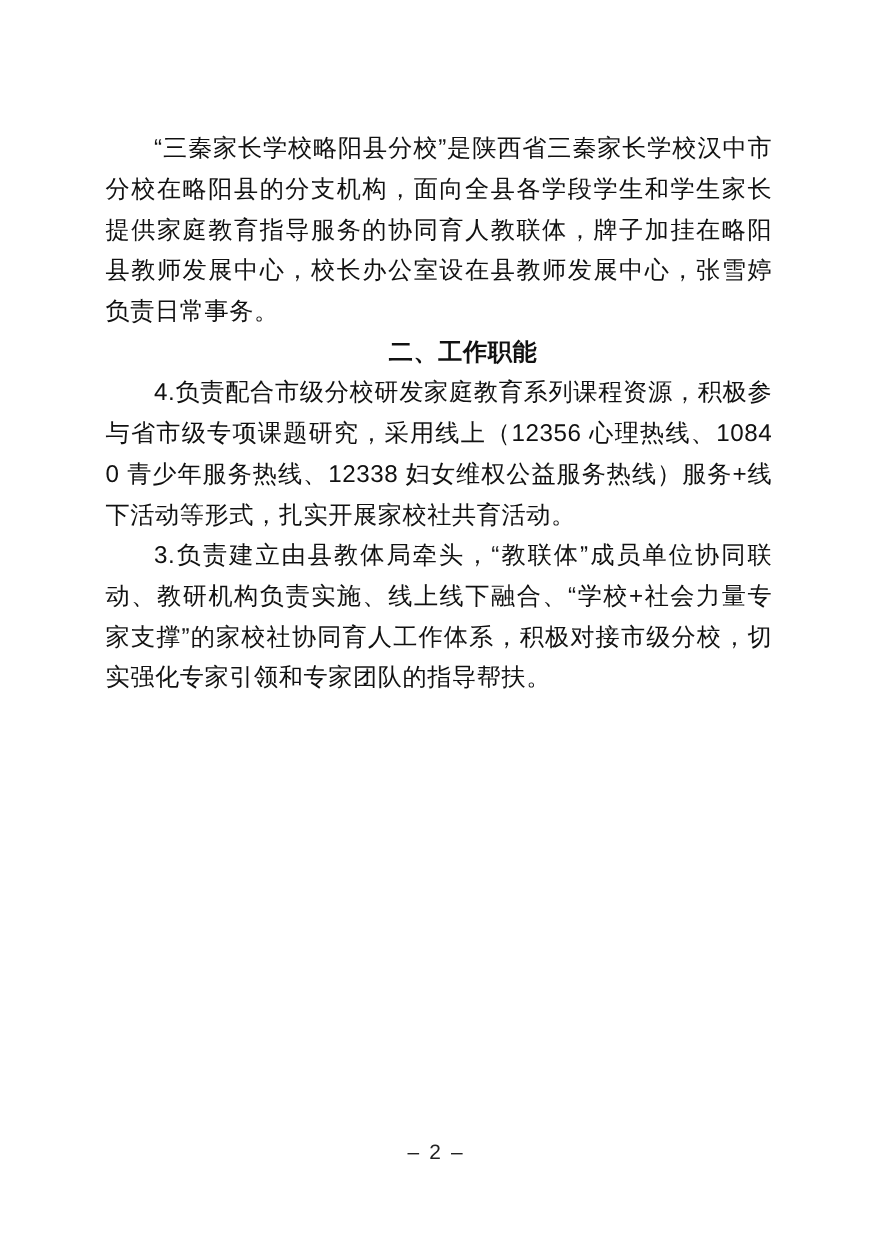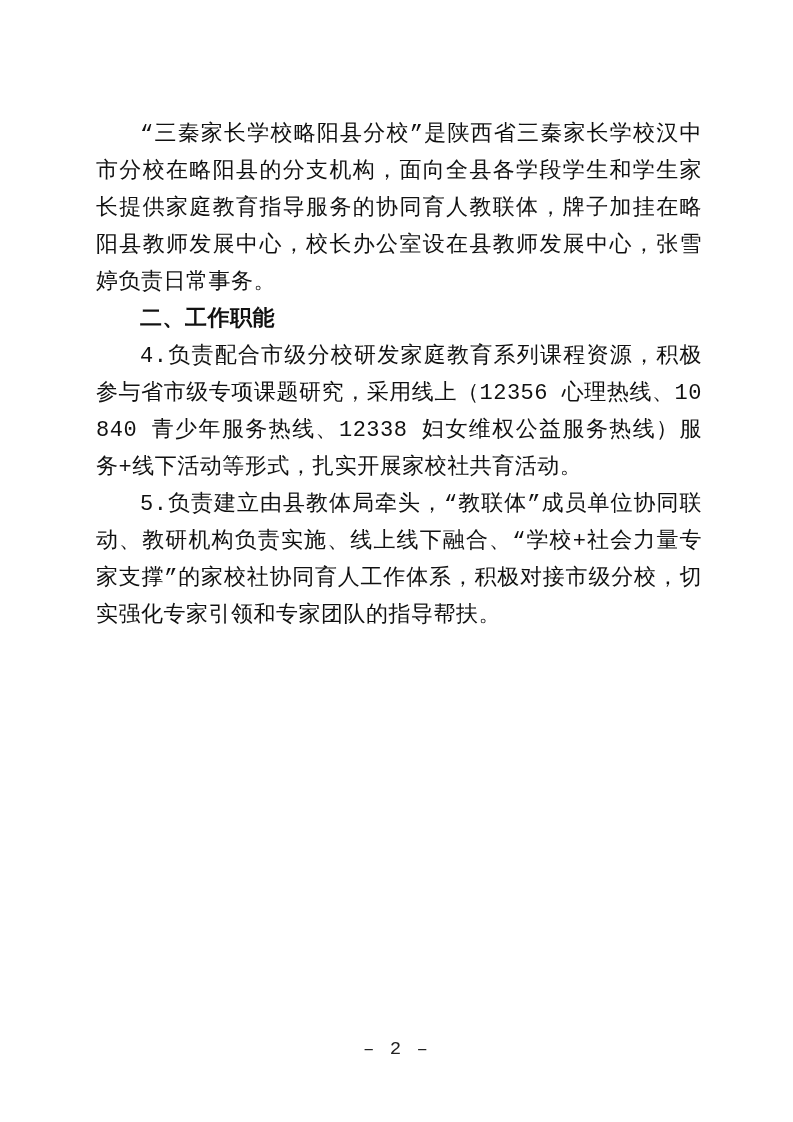--- a/index.html
+++ b/index.html
@@ -6,21 +6,21 @@
     margin: 0;
     padding: 0;
     background: #ffffff;
   }
   .page {
     position: relative;
     width: 793px;
     height: 1122px;
     background: #ffffff;
     overflow: hidden;
-    font-family: Liberation Mono, monospace;
+    font-family: Liberation Sans, sans-serif;
     color: #111111;
   }
   .body-area {
     position: absolute;
     left: 96px;
     top: 116px;
     width: 606px;
   }
   .para {
     margin: 0;
@@ -31,36 +31,37 @@
     letter-spacing: 0.5px;
     word-break: break-all;
   }
   .heading {
     margin: 0;
     font-size: 22px;
     line-height: 37px;
     font-weight: bold;
     text-indent: 2em;
     letter-spacing: 0.5px;
+    text-align: center;
   }
   .page-number {
     position: absolute;
     left: 0;
     right: 0;
     top: 1038px;
     text-align: center;
     font-size: 19px;
     color: #222222;
     letter-spacing: 2px;
   }
 </style>
 </head>
 <body>
 
 <div class="page">
   <div class="body-area">
     <p class="para">“三秦家长学校略阳县分校”是陕西省三秦家长学校汉中市分校在略阳县的分支机构，面向全县各学段学生和学生家长提供家庭教育指导服务的协同育人教联体，牌子加挂在略阳县教师发展中心，校长办公室设在县教师发展中心，张雪婷负责日常事务。</p>
     <h2 class="heading">二、工作职能</h2>
     <p class="para">4.负责配合市级分校研发家庭教育系列课程资源，积极参与省市级专项课题研究，采用线上（12356 心理热线、10840 青少年服务热线、12338 妇女维权公益服务热线）服务+线下活动等形式，扎实开展家校社共育活动。</p>
-    <p class="para">5.负责建立由县教体局牵头，“教联体”成员单位协同联动、教研机构负责实施、线上线下融合、“学校+社会力量专家支撑”的家校社协同育人工作体系，积极对接市级分校，切实强化专家引领和专家团队的指导帮扶。</p>
+    <p class="para">3.负责建立由县教体局牵头，“教联体”成员单位协同联动、教研机构负责实施、线上线下融合、“学校+社会力量专家支撑”的家校社协同育人工作体系，积极对接市级分校，切实强化专家引领和专家团队的指导帮扶。</p>
   </div>
   <div class="page-number">– 2 –</div>
 </div>
 
 </body></html>

